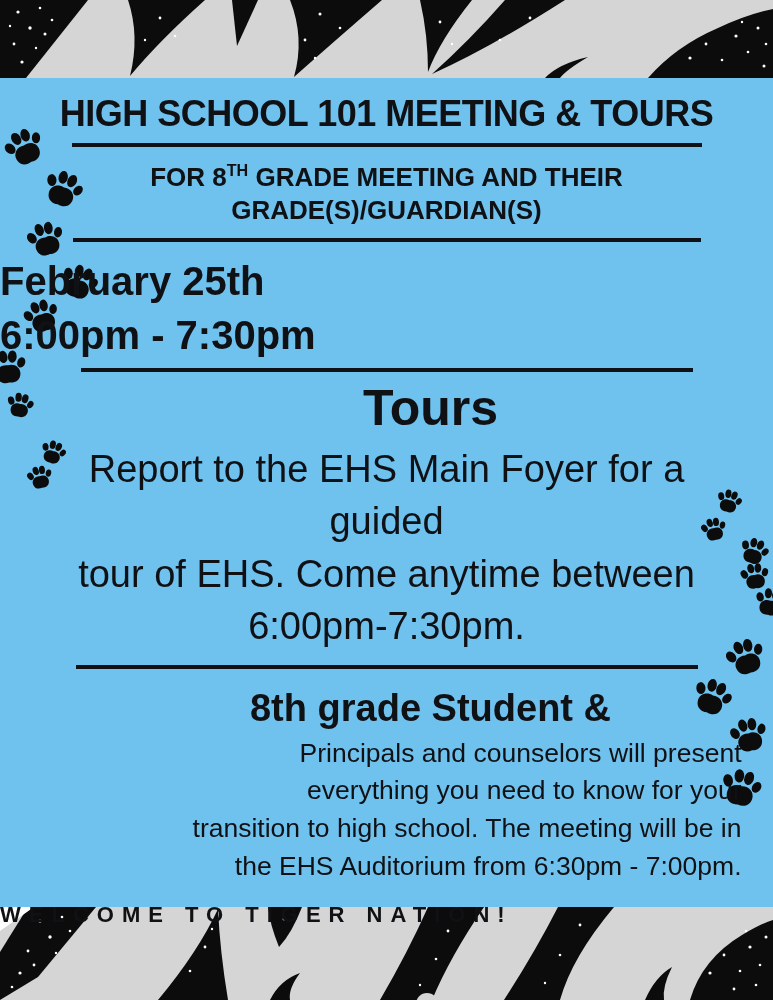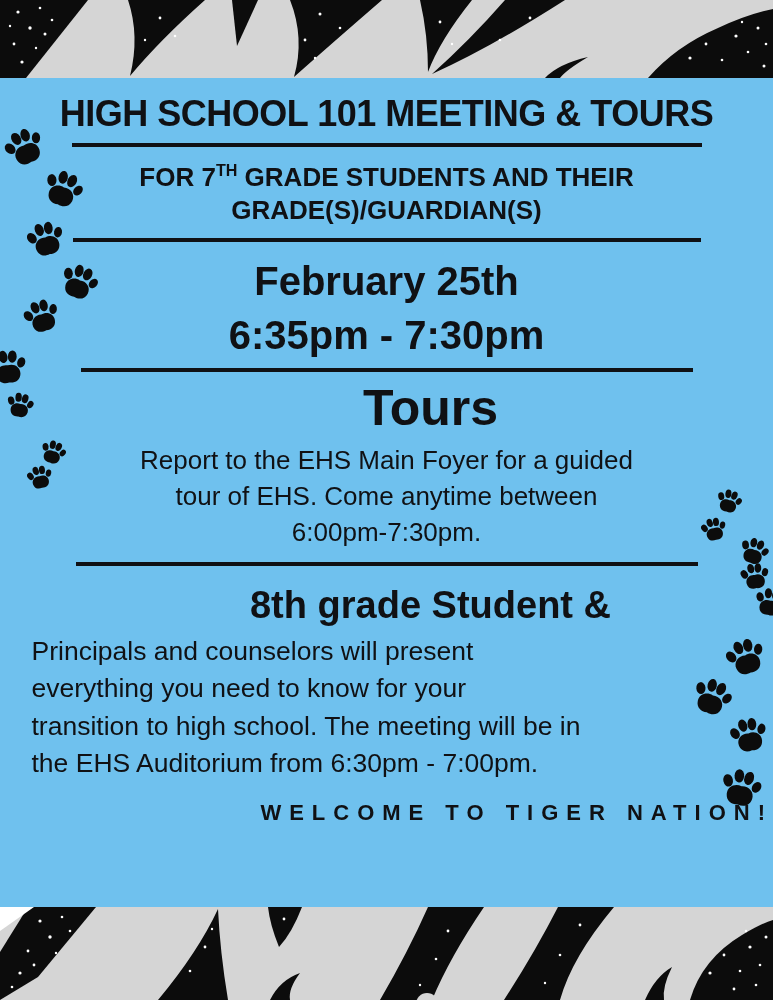--- a/index.html
+++ b/index.html
@@ -33,41 +33,41 @@
   .divider.d1{width:630px;margin:11px auto 0;}
   .divider.d2{width:628px;margin:10px auto 0;}
   .divider.d3{width:612px;margin:6px auto 0;}
   .divider.d4{width:622px;margin:12px auto 0;}
   .subtitle{
     margin:13px 30px 0;text-align:center;
     font-size:26px;font-weight:bold;line-height:1.3;
   }
   .subtitle sup{font-size:0.62em;vertical-align:super;}
   .date-block{
-    margin-top:12px;text-align:center;
+    margin-top:12px;
     font-size:40px;font-weight:bold;line-height:1.35;
   }
   .tours-heading{
     margin:10px 0 0 88px;
     font-size:50px;font-weight:bold;line-height:1.05;text-align:center;
   }
   .tours-body{
     margin:8px auto 0;max-width:690px;text-align:center;
-    font-size:26px;line-height:1.38;white-space:pre-line;
+    font-size:38px;line-height:1.38;white-space:pre-line;
   }
   .meeting-heading{
     margin:14px 0 0 88px;
     font-size:38px;font-weight:bold;line-height:1.32;text-align:center;
   }
   .meeting-body{
-    margin:2px auto 0;max-width:710px;text-align:left;
+    margin:2px auto 0;max-width:710px;text-align:right;
     font-size:26.5px;line-height:1.42;white-space:pre-line;
   }
   .footer-tagline{
-    margin-top:17px;text-align:right;
+    margin-top:17px;text-align:left;
     font-size:22px;font-weight:bold;letter-spacing:8px;
   }
   .paw{position:absolute;fill:var(--stripe-black);}
 </style>
 </head>
 <body>
 
 <svg width="0" height="0" style="position:absolute" aria-hidden="true">
   <defs>
     <symbol id="paw-shape" viewBox="0 0 100 100">
@@ -230,28 +230,28 @@
   <svg class="paw" style="left:717px;top:765px;width:48px;height:48px;transform:rotate(12deg)">
       <use href="#paw-shape"></use>
     </svg>
 </div>
 
 <div class="content">
   <div class="title">HIGH SCHOOL 101 MEETING &amp; TOURS</div>
   <div class="divider d1"></div>
 
   <div class="subtitle">
-    <span><span>FOR 7</span><sup>TH</sup><span> GRADE STUDENTS AND THEIR</span></span><br>
+    <span><span>FOR 8</span><sup>TH</sup><span> GRADE MEETING AND THEIR</span></span><br>
     <span>GRADE(S)/GUARDIAN(S)</span>
   </div>
   <div class="divider d2"></div>
 
   <div class="date-block">
     <div>February 25th</div>
-    <div>6:35pm - 7:30pm</div>
+    <div>6:00pm - 7:30pm</div>
   </div>
   <div class="divider d3"></div>
 
   <div class="tours-heading">Tours</div>
   <div class="tours-body">Report to the EHS Main Foyer for a guided
 tour of EHS. Come anytime between
 6:00pm-7:30pm.</div>
   <div class="divider d4"></div>
 
   <div class="meeting-heading">

